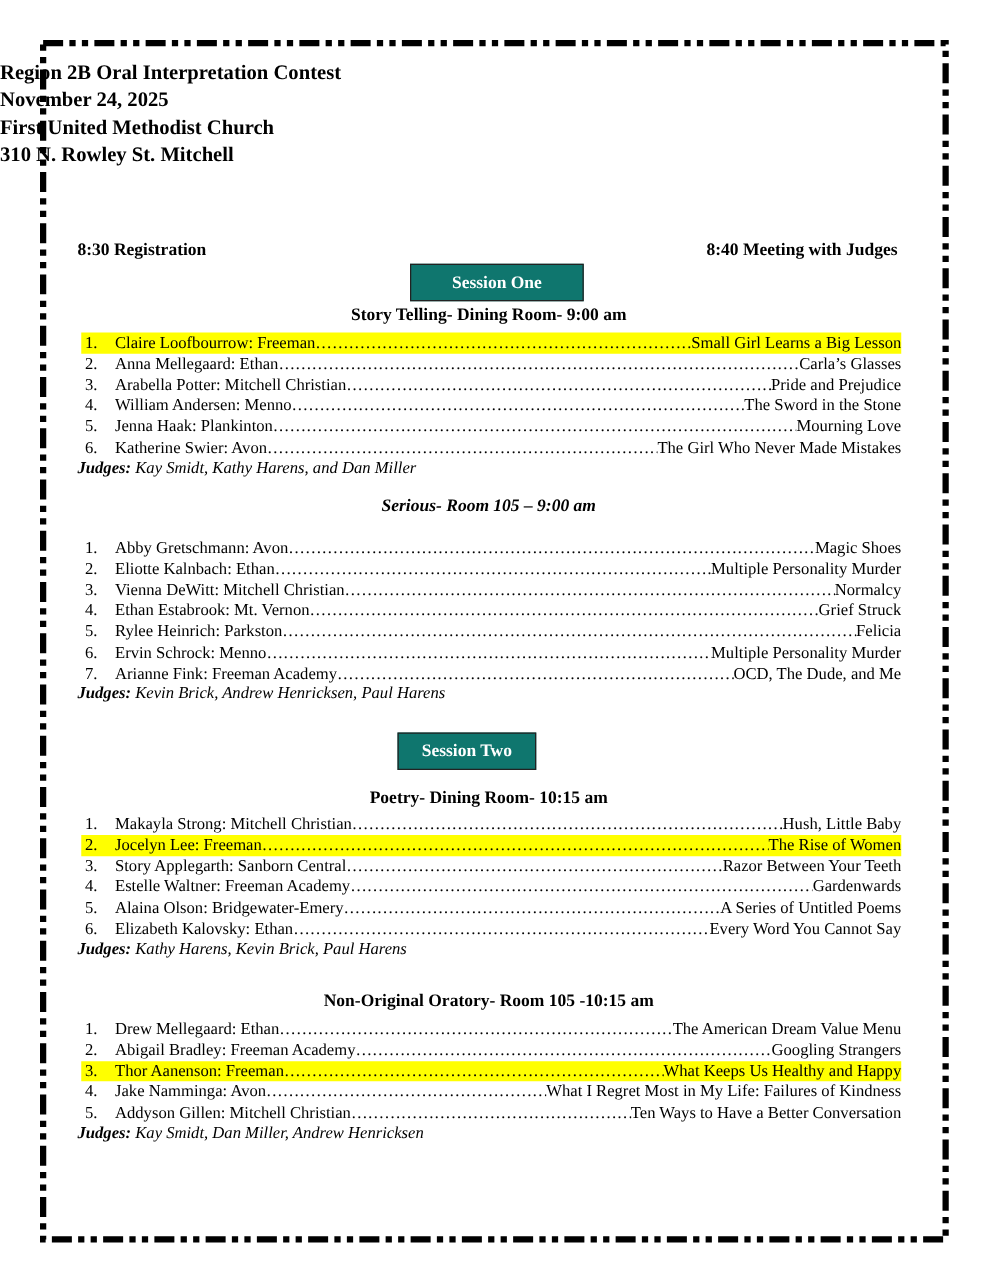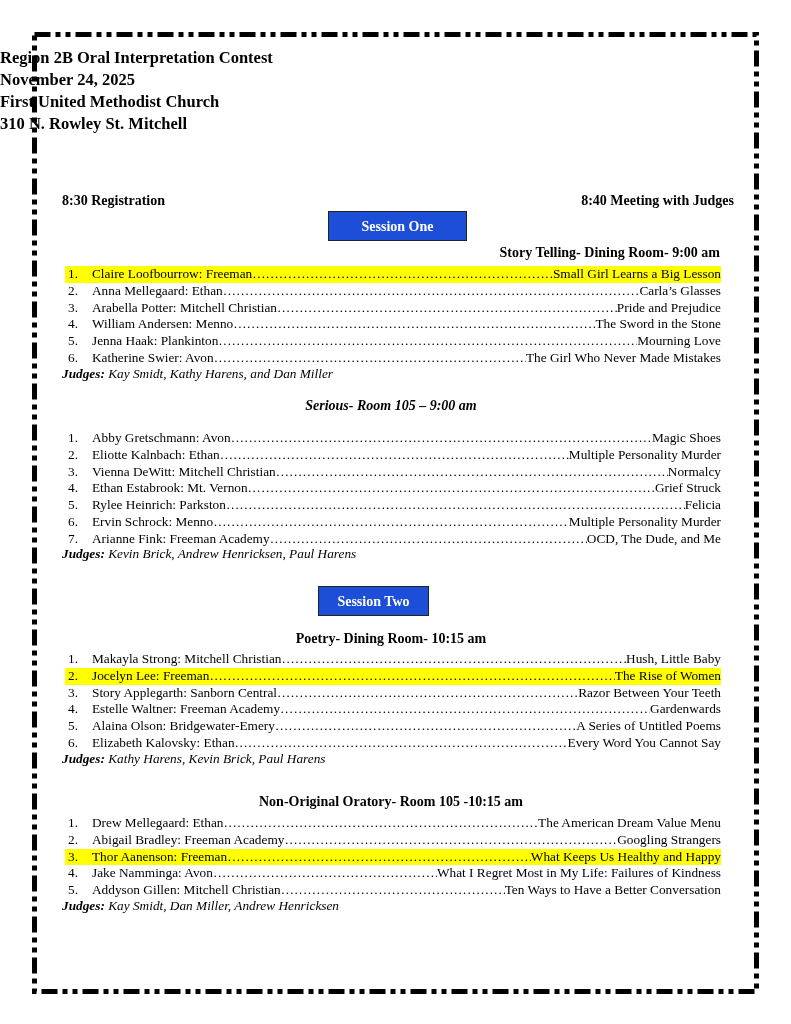--- a/index.html
+++ b/index.html
@@ -3,22 +3,22 @@
   <meta charset="utf-8">
   <style>
     html, body { margin: 0; padding: 0; background: #ffffff; }
     body { width: 791px; height: 1024px; position: relative; overflow: hidden;
       font-family: "Liberation Serif", "DejaVu Serif", serif; color: #000; }
     .border-svg { position: absolute; left: 0; top: 0; width: 791px; height: 1024px; pointer-events: none; }
     .header { position: absolute; left: 0; width: 768px; top: 47px; }
     .header .line { font-weight: bold; font-size: 16.5px; line-height: 22px; }
     .times { position: absolute; top: 165px; font-weight: bold; font-size: 14px; margin-top: 28px; }
     .times.left { left: 62px; }
-    .times.right { right: 57px; }
-    .session-box { position: absolute; height: 30px; background: #1d4ed8; border: 1.5px solid #222;
+    .times.right { right: 73px; }
+    .session-box { position: absolute; height: 30px; background: #0f766e; border: 1.5px solid #222;
       color: #fff; font-weight: bold; font-size: 14px; text-align: center; line-height: 30px; box-sizing: border-box; }
     .event-title { position: absolute; left: 62px; width: 658px; text-align: center; font-weight: bold; font-size: 14px; }
     .list { position: absolute; left: 65px; width: 656px; margin: 0; padding: 0; }
     .row { display: flex; font-size: 13.3px; height: 16.8px; line-height: 16.8px; white-space: nowrap; overflow: hidden; }
     .row.hl { background: #ffff00; }
     .row .num { width: 27px; flex: none; padding-left: 3px; box-sizing: border-box; }
     .row .name { flex: none; }
     .row .dots { flex: 1 1 auto; overflow: hidden; letter-spacing: 0px; }
     .row .dots::before { content: "…………………………………………………………………………………………………………………………………………………………………………………………"; }
     .row .title { flex: none; }
@@ -39,21 +39,21 @@
   <div class="line">November 24, 2025</div>
   <div class="line">First United Methodist Church</div>
   <div class="line">310 N. Rowley St. Mitchell</div>
 </div>
 
 <div class="times left">8:30 Registration</div>
 <div class="times right">8:40 Meeting with Judges</div>
 
 <div class="session-box" style="left:328px; top:211px; width:139px;">Session One</div>
 
-<div class="event-title" style="top:245px;text-align:right;">Story Telling- Dining Room- 9:00 am</div>
+<div class="event-title" style="top:245px;">Story Telling- Dining Room- 9:00 am</div>
 <div class="list" style="top:266px;">
   <div class="row hl">
       <span class="num">1.</span>
       <span class="name">Claire Loofbourrow: Freeman</span>
       <span class="dots"></span>
       <span class="title">Small Girl Learns a Big Lesson</span>
     </div>
   <div class="row">
       <span class="num">2.</span>
       <span class="name">Anna Mellegaard: Ethan</span>

